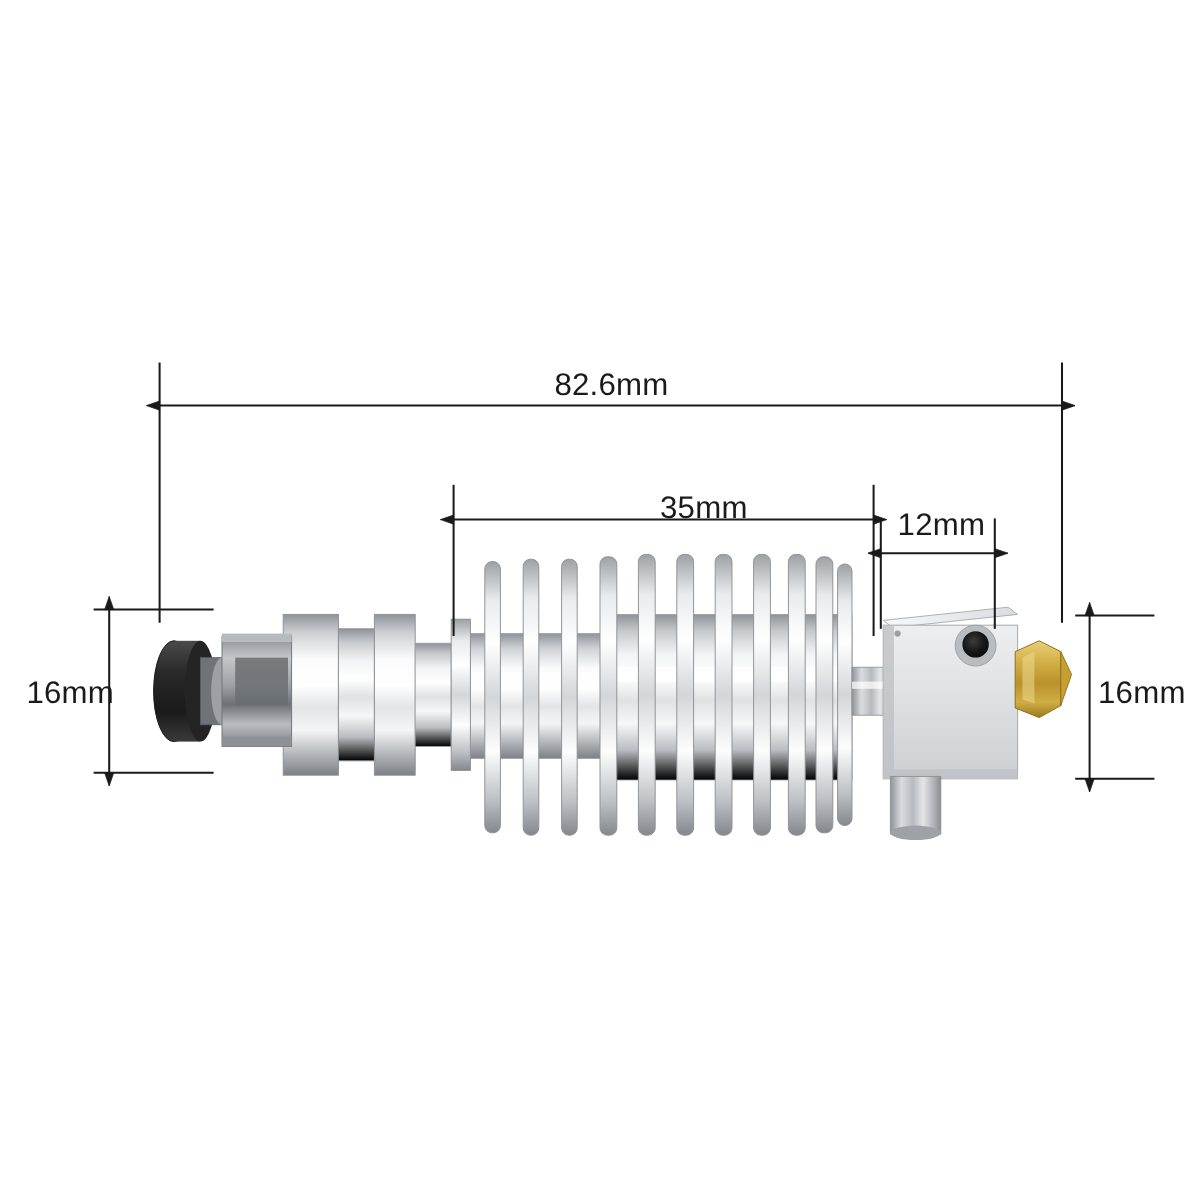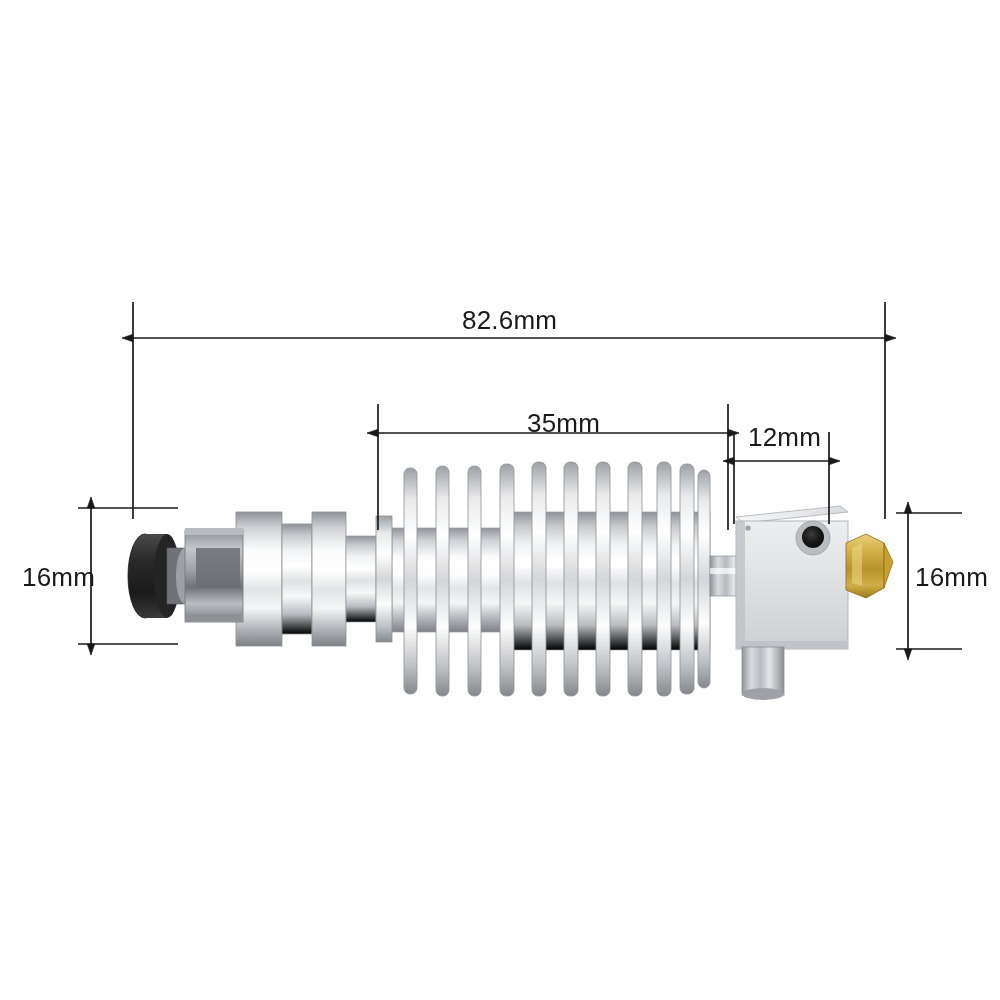--- a/index.html
+++ b/index.html
@@ -14,21 +14,21 @@
   .dimlabel{
     position:absolute;
     color:#1a1a1a;
     font-family:"Liberation Sans", sans-serif;
     font-size:26px;
     letter-spacing:0.2px;
     white-space:nowrap;
     user-select:none;
   }
   #lbl-total{left:462px;top:305px;}
-  #lbl-heatsink{left:527px;top:408px;}
+  #lbl-heatsink{left:550px;top:408px;}
   #lbl-block{left:748px;top:422px;}
   #lbl-h-left{left:22px;top:562px;}
   #lbl-h-right{left:915px;top:562px;}
   svg{position:absolute;left:0;top:0;}
 </style>
 </head>
 <body>
 
 <div id="stage">
 

